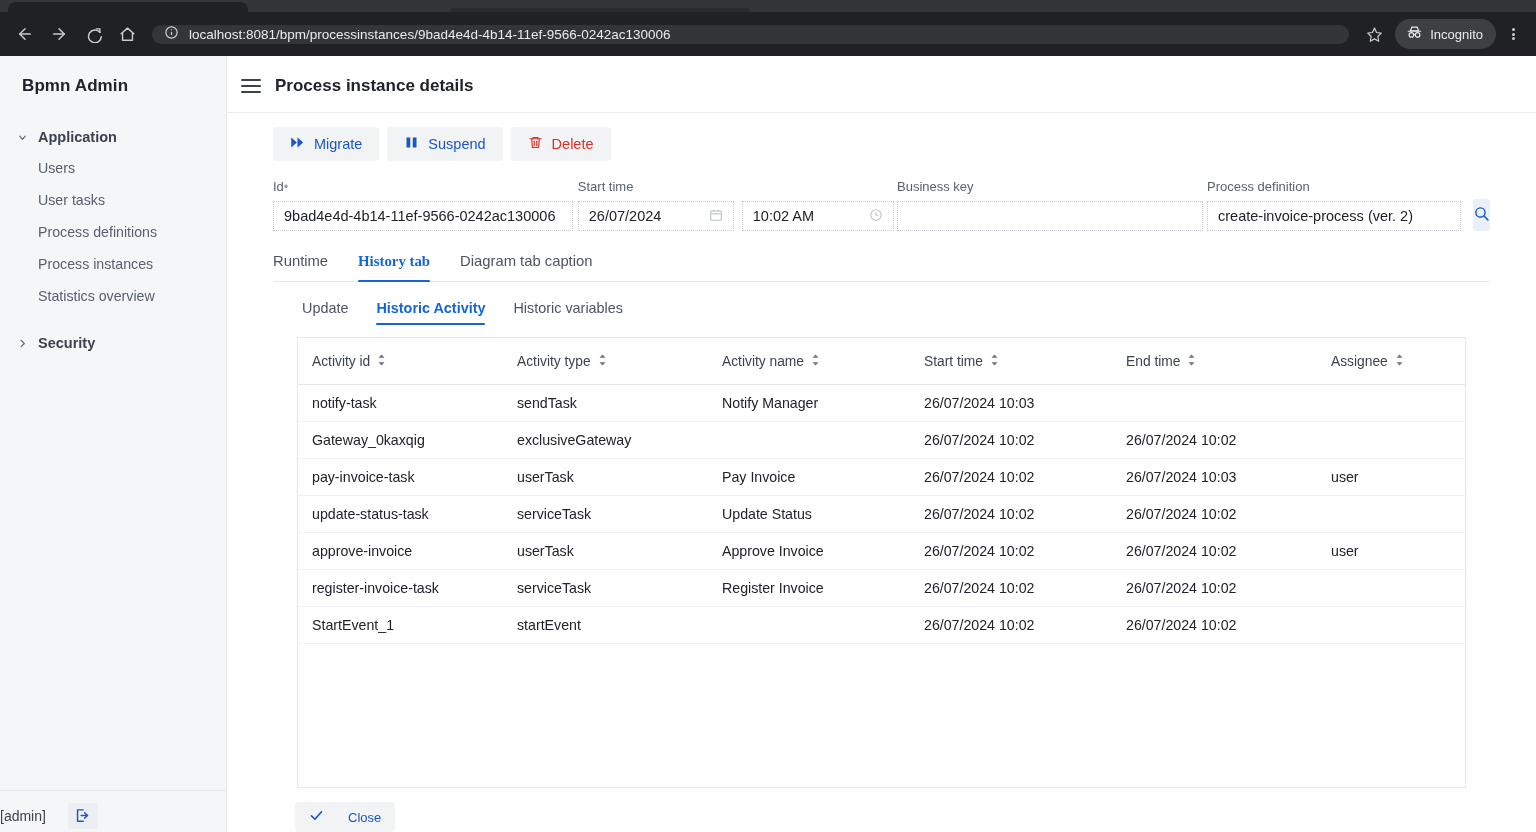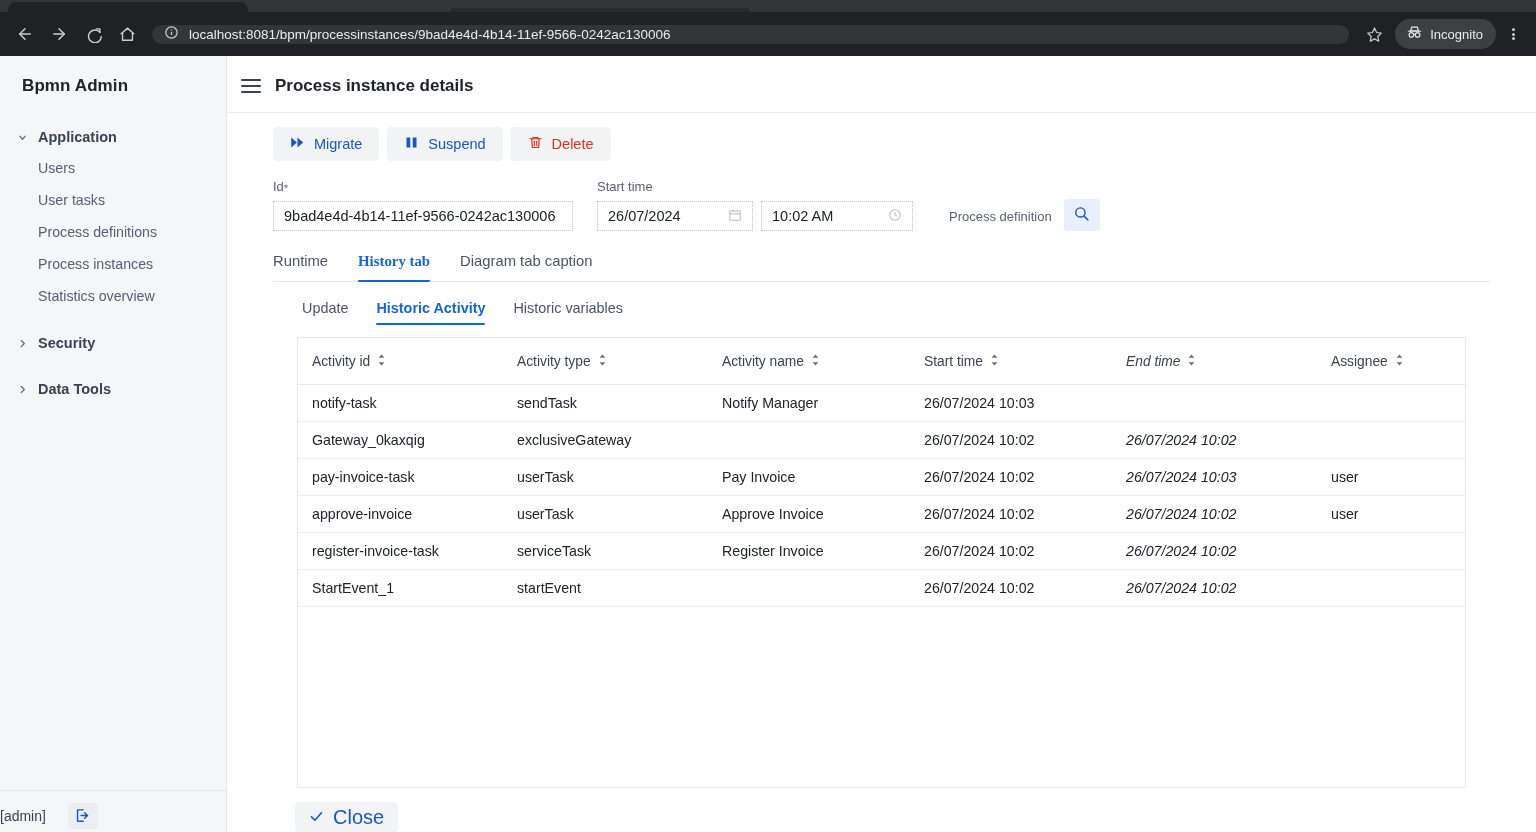--- a/index.html
+++ b/index.html
@@ -173,28 +173,28 @@
     padding: 16px 0 15px 14px; border-bottom: 1px solid #e6e8ec;
     white-space: nowrap; cursor: pointer;
   }
   thead th .th-inner { display: inline-flex; align-items: center; gap: 7px; }
   tbody td {
     font-size: 14.2px; color: #20232a; padding: 10px 0 10px 14px;
     border-bottom: 1px solid #eef0f3; white-space: nowrap;
     overflow: hidden; text-overflow: ellipsis;
   }
   .c1 { width: 205px; } .c2 { width: 205px; } .c3 { width: 202px; }
-  .c4 { width: 202px; } .c5 { width: 205px; font-style: italic; } .c6 { width: auto; }
+  .c4 { width: 202px; } .c5 { width: 205px; } .c6 { width: auto; }
 
   
   .footer { padding: 14px 0 0 22px; }
   .close-btn {
-    display: flex; align-items: center; gap: 9px; height: 30px;
+    display: flex; align-items: center; gap: 24px; height: 30px;
     padding: 0 14px; background: #f2f3f5; border: none; border-radius: 4px;
-    font-size: 20px; font-family: inherit; cursor: pointer; color: #1a56c4;
+    font-size: 13px; font-family: inherit; cursor: pointer; color: #1a56c4;
   }
 </style>
 </head>
 <body>
 
 <div class="browser-tabstrip">
   <div class="browser-tab"></div>
   <div class="browser-tab2"></div>
 </div>
 
@@ -287,28 +287,20 @@
       <div class="nav-group">
         <span class="chev">
           <svg width="11" height="11" viewBox="0 0 24 24" fill="none" stroke="currentColor" stroke-width="2.4" stroke-linecap="round" stroke-linejoin="round">
               <polyline points="9 5 16 12 9 19"></polyline>
             </svg>
         </span>
         <span>Security</span>
       </div>
 
       <div class="nav-spacer"></div>
-      <div class="nav-group">
-        <span class="chev">
-          <svg width="11" height="11" viewBox="0 0 24 24" fill="none" stroke="currentColor" stroke-width="2.4" stroke-linecap="round" stroke-linejoin="round">
-              <polyline points="9 5 16 12 9 19"></polyline>
-            </svg>
-        </span>
-        <span>Data Tools</span>
-      </div>
     </nav>
 
     <div class="sidebar-footer">
       <span class="sidebar-user">[admin]</span>
       <span class="logout-btn">
         <svg width="17" height="17" viewBox="0 0 24 24" fill="none" stroke="currentColor" stroke-width="2" stroke-linecap="round" stroke-linejoin="round">
             <path d="M13 4H5v16h8"></path>
             <polyline points="15 8 19 12 15 16"></polyline>
             <line x1="19" y1="12" x2="10" y2="12"></line>
           </svg>
@@ -396,25 +388,34 @@
                     <circle cx="12" cy="12" r="9"></circle>
                     <polyline points="12 7 12 12 15.5 14"></polyline>
                   </svg>
               </span>
             </div>
           </div>
         </div>
 
         <div class="gap-b"></div>
 
+        <div class="field">
+          <div class="field-label">Business key</div>
+          <div class="inp f-bkey">
+            <span></span>
+          </div>
+        </div>
 
         <div class="gap-c"></div>
 
         <div class="field">
           <div class="field-label">Process definition</div>
+          <div class="inp f-pdef">
+            <span>create-invoice-process (ver. 2)</span>
+          </div>
         </div>
 
         <button class="search-btn">
           <span>
             <svg width="17" height="17" viewBox="0 0 24 24" fill="none" stroke="currentColor" stroke-width="2" stroke-linecap="round">
                 <circle cx="10.5" cy="10.5" r="6.5"></circle>
                 <line x1="15.5" y1="15.5" x2="21" y2="21"></line>
               </svg>
           </span>
         </button>
@@ -523,20 +524,28 @@
               </tr>
               <tr>
                 <td class="c1">pay-invoice-task</td>
                 <td class="c2">userTask</td>
                 <td class="c3">Pay Invoice</td>
                 <td class="c4">26/07/2024 10:02</td>
                 <td class="c5">26/07/2024 10:03</td>
                 <td class="c6">user</td>
               </tr>
               <tr>
+                <td class="c1">update-status-task</td>
+                <td class="c2">serviceTask</td>
+                <td class="c3">Update Status</td>
+                <td class="c4">26/07/2024 10:02</td>
+                <td class="c5">26/07/2024 10:02</td>
+                <td class="c6"></td>
+              </tr>
+              <tr>
                 <td class="c1">approve-invoice</td>
                 <td class="c2">userTask</td>
                 <td class="c3">Approve Invoice</td>
                 <td class="c4">26/07/2024 10:02</td>
                 <td class="c5">26/07/2024 10:02</td>
                 <td class="c6">user</td>
               </tr>
               <tr>
                 <td class="c1">register-invoice-task</td>
                 <td class="c2">serviceTask</td>

